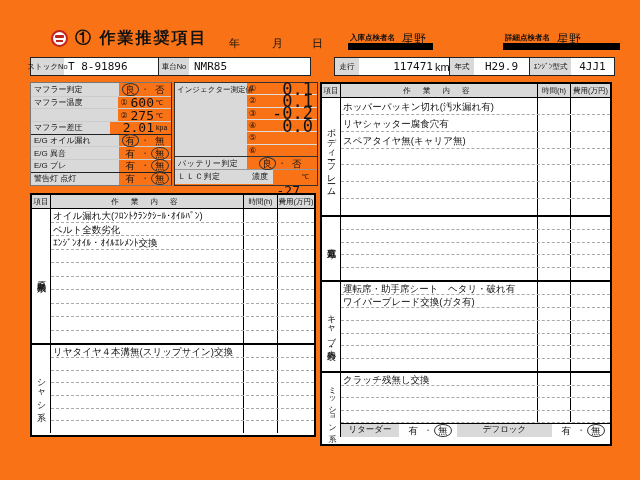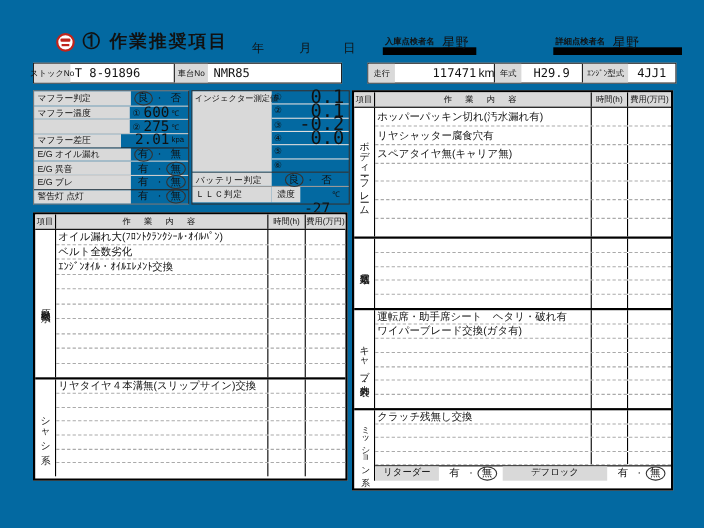--- a/index.html
+++ b/index.html
@@ -1,18 +1,18 @@
 <!DOCTYPE html>
 <html><head>
 <meta charset="utf-8">
 <style>
   * { box-sizing: border-box; margin: 0; padding: 0; }
   html,body { width: 640px; height: 480px; }
   body { background:#f6f6f4; font-family:"Liberation Sans",sans-serif; color:#111; position:relative; }
-  .page { position:absolute; inset:0; background:#0369a1; }
+  .page { position:absolute; inset:0; background:#f97316; }
   .hand { font-family:"DejaVu Sans Mono",monospace; }
 
   
   .logo { position:absolute; left:51px; top:30px; width:17px; height:17px; border:2px solid #c0241c; border-radius:50%; background:#fff; }
   .logo .b1 { position:absolute; left:2px; right:2px; top:3px; height:3px; background:#c0241c; border-radius:1px; }
   .logo .b2 { position:absolute; left:3px; right:3px; top:8px; height:2px; background:#c0241c; }
   .title { position:absolute; left:75px; top:28px; font-size:16px; font-weight:bold; letter-spacing:2px; }
   .dlab { position:absolute; top:36px; font-size:11px; }
   .insp { position:absolute; top:33px; height:17px; border-bottom:7px solid #000000; display:flex; align-items:flex-start; gap:7px; padding:0 2px; }
   .insp-lab { font-size:7.5px; font-weight:bold; padding-bottom:2px; white-space:nowrap; }

